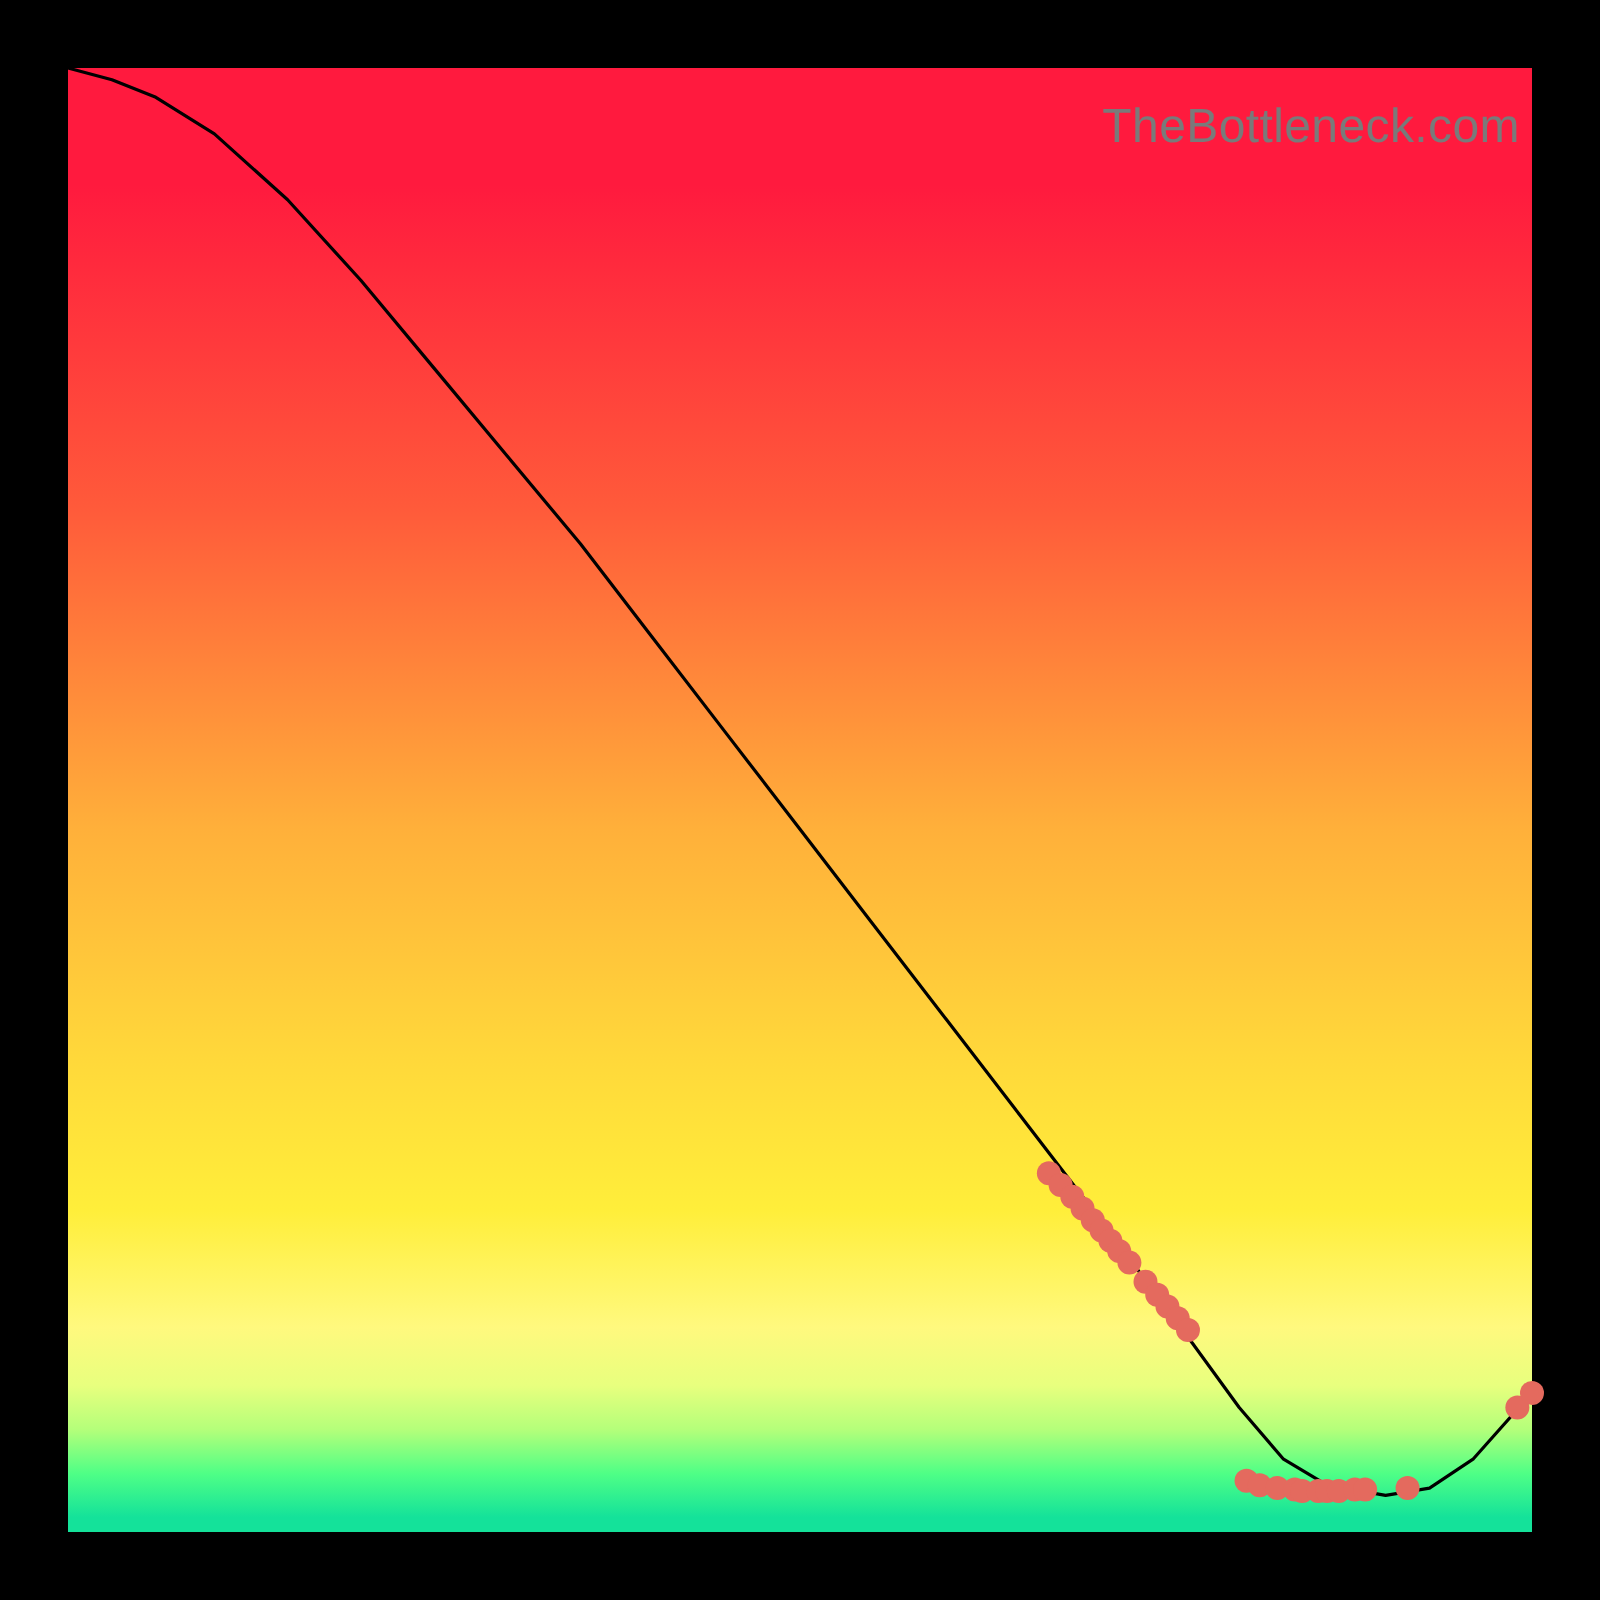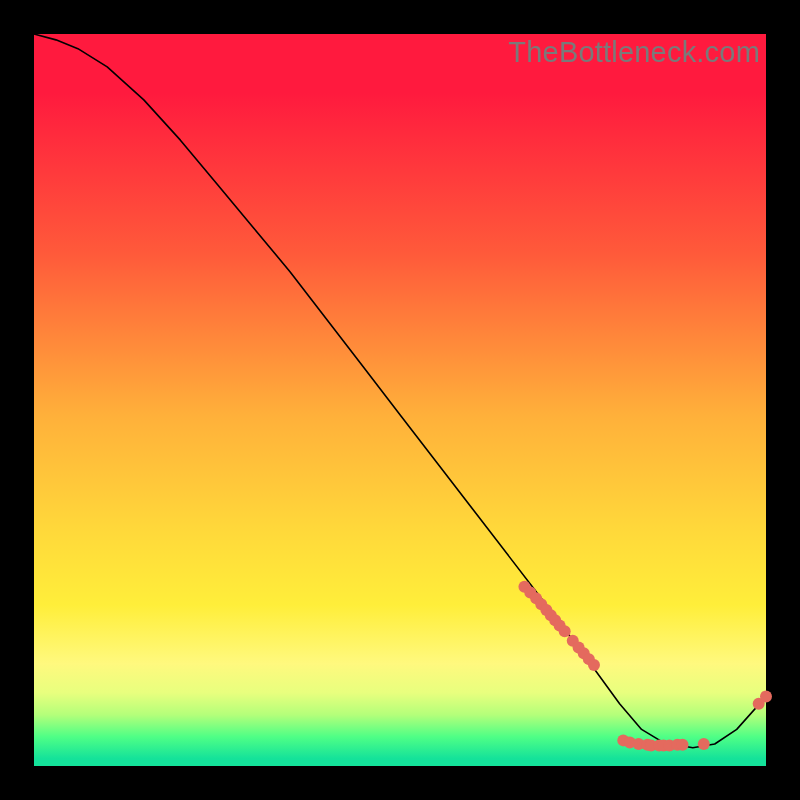--- a/index.html
+++ b/index.html
@@ -35,23 +35,23 @@
       #fff97e 86%,
       #e8ff7e 90%,
       #b4ff7a 93%,
       #4fff86 96%,
       #14e29a 99%,
       #14e29a 100%
     );
   }
   .watermark {
     position: absolute;
-    top: 2px;
+    top: 16px;
     right: 6px;
-    font-size: 29px;
+    font-size: 24px;
     font-weight: 400;
     color: #7a7a7a;
     letter-spacing: 0.2px;
     user-select: none;
   }
   svg.curve {
     position: absolute;
     left: 0;
     top: 0;
     width: 732px;

